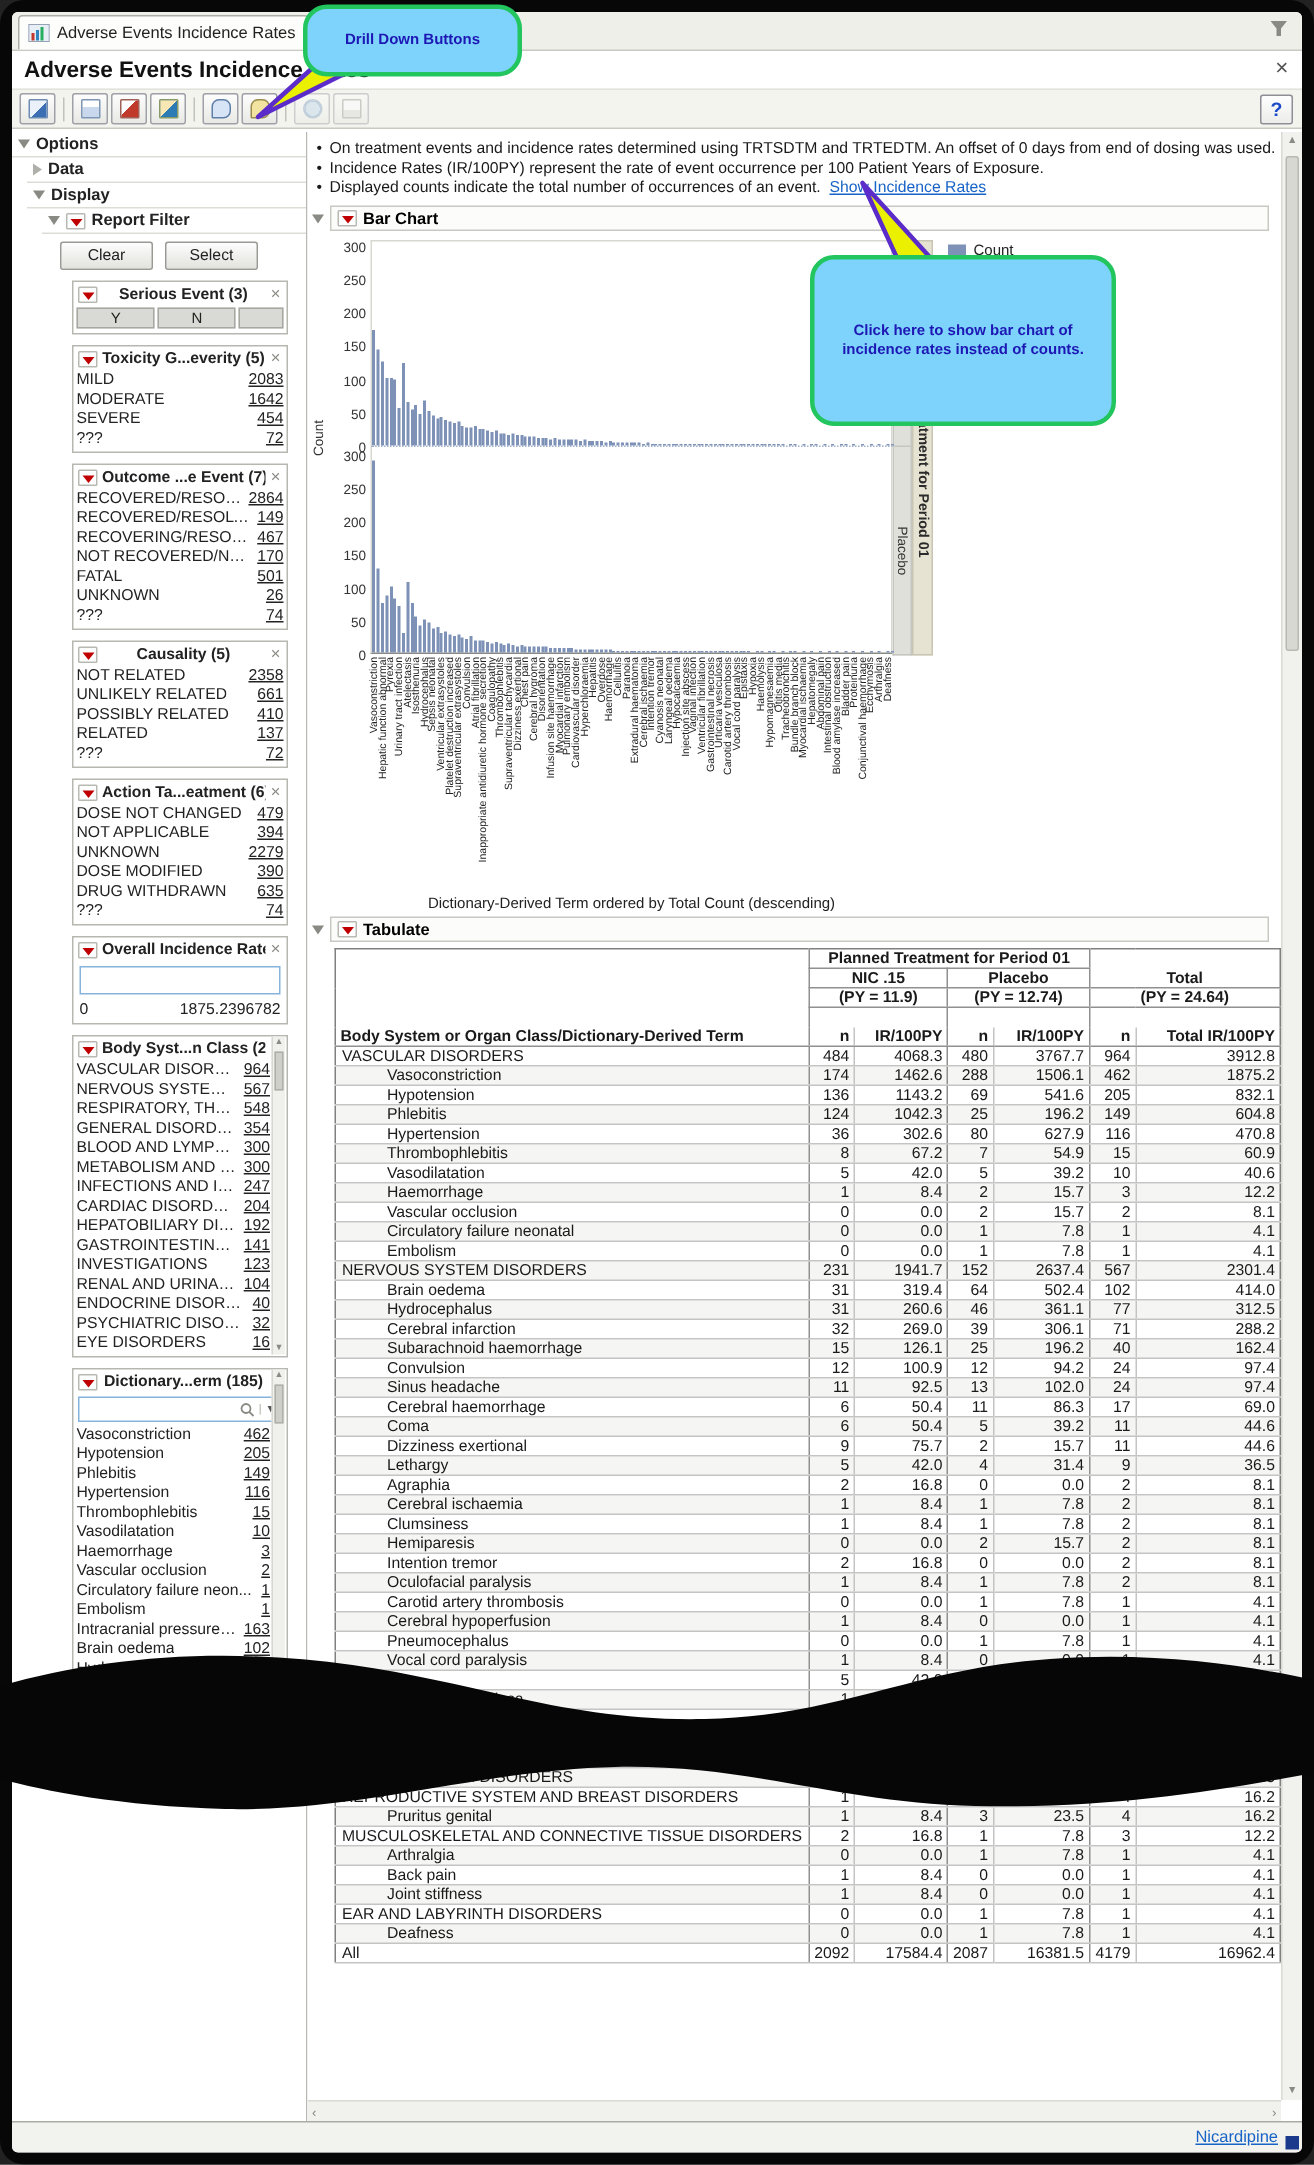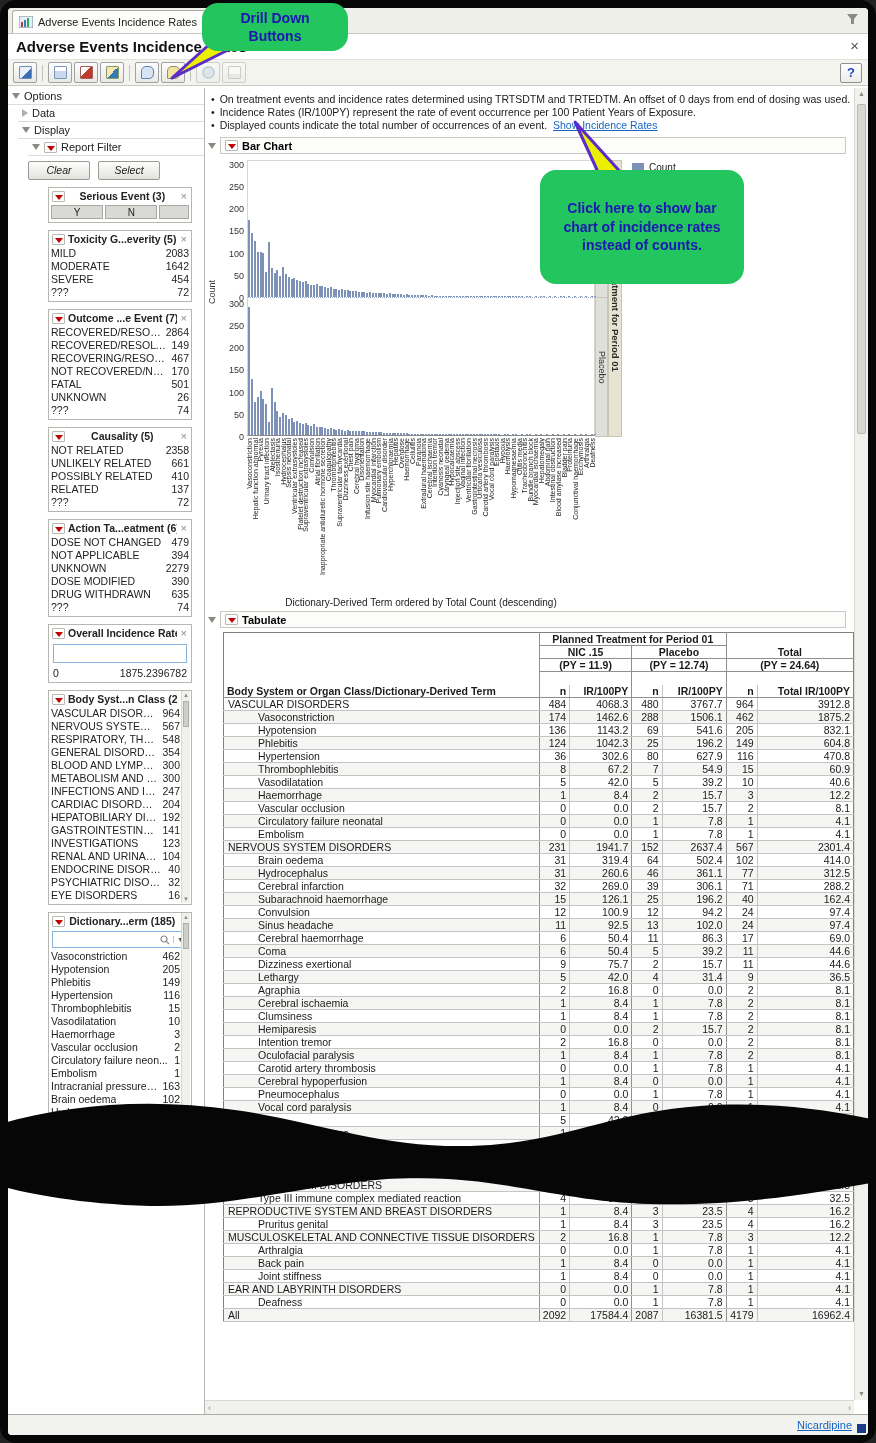--- a/index.html
+++ b/index.html
@@ -31,37 +31,37 @@
   .g7{background:radial-gradient(circle at 50% 50%, #BFD4EA 60%, #7FA3C8 61%);border:1px solid #8AA4C0;border-radius:50%;}
   .g8{background:linear-gradient(#fff 60%,#D9D9D5 60%);border:1px solid #9A9A94;}
   .help-btn { position:absolute; right:6px; top:3px; width:22px; height:20px; border:1px solid #8E8E96; background:linear-gradient(#FEFEFE,#ECECEA); border-radius:2px; color:#1B49C8; font-weight:bold; font-size:13px; text-align:center; line-height:18px; }
 
   
   .bodywrap { position:absolute; top:80px; bottom:21px; left:0; right:0; display:flex; }
   .sidebar { width:197px; border-right:1px solid #B9B9B3; background:#FFFFFF; font-size:10.5px; color:#222; position:relative; overflow:hidden; }
   .main { flex:1; position:relative; background:#fff; overflow:hidden; }
 
   
-  .sb-h { display:flex; align-items:center; gap:4px; font-weight:normal; font-size:11px; padding:2px 4px; border-bottom:1px solid #DDDDD7; }
+  .sb-h { display:flex; align-items:center; gap:4px; font-weight:bold; font-size:11px; padding:2px 4px; border-bottom:1px solid #DDDDD7; }
   .tri { display:inline-block; width:0; height:0; }
   .tri.exp { border-left:4px solid transparent; border-right:4px solid transparent; border-top:6px solid #8A8A84; }
   .tri.col { border-top:4px solid transparent; border-bottom:4px solid transparent; border-left:6px solid #B0B0AA; }
   .ind1{margin-left:10px;} .ind2{margin-left:20px;}
   .redtri { display:inline-block; width:13px; height:11px; background:#fff; border:1px solid #B9B9B3; position:relative; border-radius:1px; flex:0 0 auto;}
   .redtri:after { content:""; position:absolute; left:2px; top:3px; border-left:4px solid transparent; border-right:4px solid transparent; border-top:5px solid #C00000; }
-  .sb-buttons { display:flex; gap:8px; margin:5px 0 6px 20px;font-style:italic; }
+  .sb-buttons { display:flex; gap:8px; margin:5px 0 6px 32px; }
   .sbtn { width:62px; height:19px; border:1px solid #9A9A94; border-radius:2px; background:linear-gradient(#FDFDFD,#E2E2DE); font-size:10.5px; text-align:center; line-height:17px; }
   .card { width:144px; margin:7px 0 0 40px; border:1px solid #B7B7B1; background:#fff; }
   .card-h { display:flex; align-items:center; gap:3px; padding:2px 3px; }
   .card-h .ttl { flex:1; font-weight:bold; text-align:center; font-size:10.5px; white-space:nowrap; overflow:hidden; }
   .card-x { color:#8A8A84; font-size:11px; line-height:10px; padding:0 1px; }
   .card-items { padding:0 2px 2px 2px; }
   .ci { display:flex; justify-content:space-between; gap:4px; line-height:13px; white-space:nowrap; }
   .ci .nm { overflow:hidden; text-overflow:ellipsis; }
-  .ci .ct { text-align:right; }
+  .ci .ct { text-align:right;text-decoration:underline; }
   .yn { display:flex; gap:2px; padding:1px 2px 3px 2px; }
   .ynb { flex:1; height:14px; background:#D9D9D5; border:1px solid #A8A8A2; font-size:10px; text-align:center; line-height:13px; }
   .ynb.blank { flex:0.55; }
   .rangebox { margin:3px 4px; height:19px; border:1px solid #86B3DC; background:#fff; }
   .rangelbl { display:flex; justify-content:space-between; padding:1px 4px 3px 4px; font-size:10.5px; }
   .scrollcard { position:relative; }
   .scrollcard .card-items { margin-right:9px; }
   .vsb { position:absolute; right:1px; top:0; bottom:1px; width:9px; background:#F0F0EC; border-left:1px solid #D8D8D2; }
   .vsb .thumb { position:absolute; left:1px; right:1px; top:10px; height:26px; background:#CFCFC9; border:1px solid #AFAFA9; }
   .vsb .ar { position:absolute; left:0; right:0; text-align:center; font-size:6px; color:#8A8A84; line-height:8px; }
@@ -121,21 +121,21 @@
   
   .mvscroll { position:absolute; top:0; right:0; bottom:14px; width:14px; background:#F1F1ED; border-left:1px solid #DADAD4; }
   .mhscroll { position:absolute; left:0; right:14px; bottom:0; height:14px; background:#F1F1ED; border-top:1px solid #DADAD4; display:flex; justify-content:space-between; align-items:center; padding:0 3px; color:#8A8A84; font-size:9px; }
   .mvscroll .ar { text-align:center; color:#8A8A84; font-size:7px; line-height:12px; }
   .mvscroll .thumb { position:absolute; left:2px; right:2px; top:16px; height:330px; background:#D8D8D2; border:1px solid #B9B9B3; border-radius:2px; }
   .mvscroll .ar.dn { position:absolute; bottom:0; left:0; right:0; }
   .statusbar { position:absolute; left:0; right:0; bottom:0; height:21px; background:#F2F2EE; border-top:1px solid #ABABA5; display:flex; align-items:center; justify-content:flex-end; padding-right:16px; font-size:11px; }
   .grip { position:absolute; right:2px; bottom:2px; width:9px; height:9px; background:#1B3A8C; }
 
   
-  .callout { position:absolute; background:#22c55e; border:3px solid #22c55e; border-radius:16px; color:#1D17B4; font-weight:bold; font-size:14px; line-height:1.32; display:flex; align-items:center; justify-content:center; text-align:center; padding:5px 8px; z-index:60; }
+  .callout { position:absolute; background:#7dd3fc; border:3px solid #22c55e; border-radius:16px; color:#1D17B4; font-weight:bold; font-size:10px; line-height:1.32; display:flex; align-items:center; justify-content:center; text-align:center; padding:5px 8px; z-index:60; }
   .tailsvg { position:absolute; z-index:59; }
   .tear { position:absolute; left:0; top:1090px; width:876px; height:130px; z-index:50; }
 </style>
 </head>
 <body>
 
 <div class="frame">
 <div class="window">
 
   <div class="tabbar">
@@ -1271,29 +1271,20 @@
                   <tr>
                     <td class="nm0 thin">IMMUNE SYSTEM DISORDERS</td>
                     <td class="sep num thin">4</td>
                     <td class="lsep num thin">33.6</td>
                     <td class="sep num thin">4</td>
                     <td class="lsep num thin">31.4</td>
                     <td class="sep num thin">8</td>
                     <td class="lsep num thin">32.5</td>
                   </tr>
                   <tr>
-                    <td class="nm1 thin">Type III immune complex mediated reaction</td>
-                    <td class="sep num thin">4</td>
-                    <td class="lsep num thin">33.6</td>
-                    <td class="sep num thin">4</td>
-                    <td class="lsep num thin">31.4</td>
-                    <td class="sep num thin">8</td>
-                    <td class="lsep num thin">32.5</td>
-                  </tr>
-                  <tr>
                     <td class="nm0 thin">REPRODUCTIVE SYSTEM AND BREAST DISORDERS</td>
                     <td class="sep num thin">1</td>
                     <td class="lsep num thin">8.4</td>
                     <td class="sep num thin">3</td>
                     <td class="lsep num thin">23.5</td>
                     <td class="sep num thin">4</td>
                     <td class="lsep num thin">16.2</td>
                   </tr>
                   <tr>
                     <td class="nm1 thin">Pruritus genital</td>

